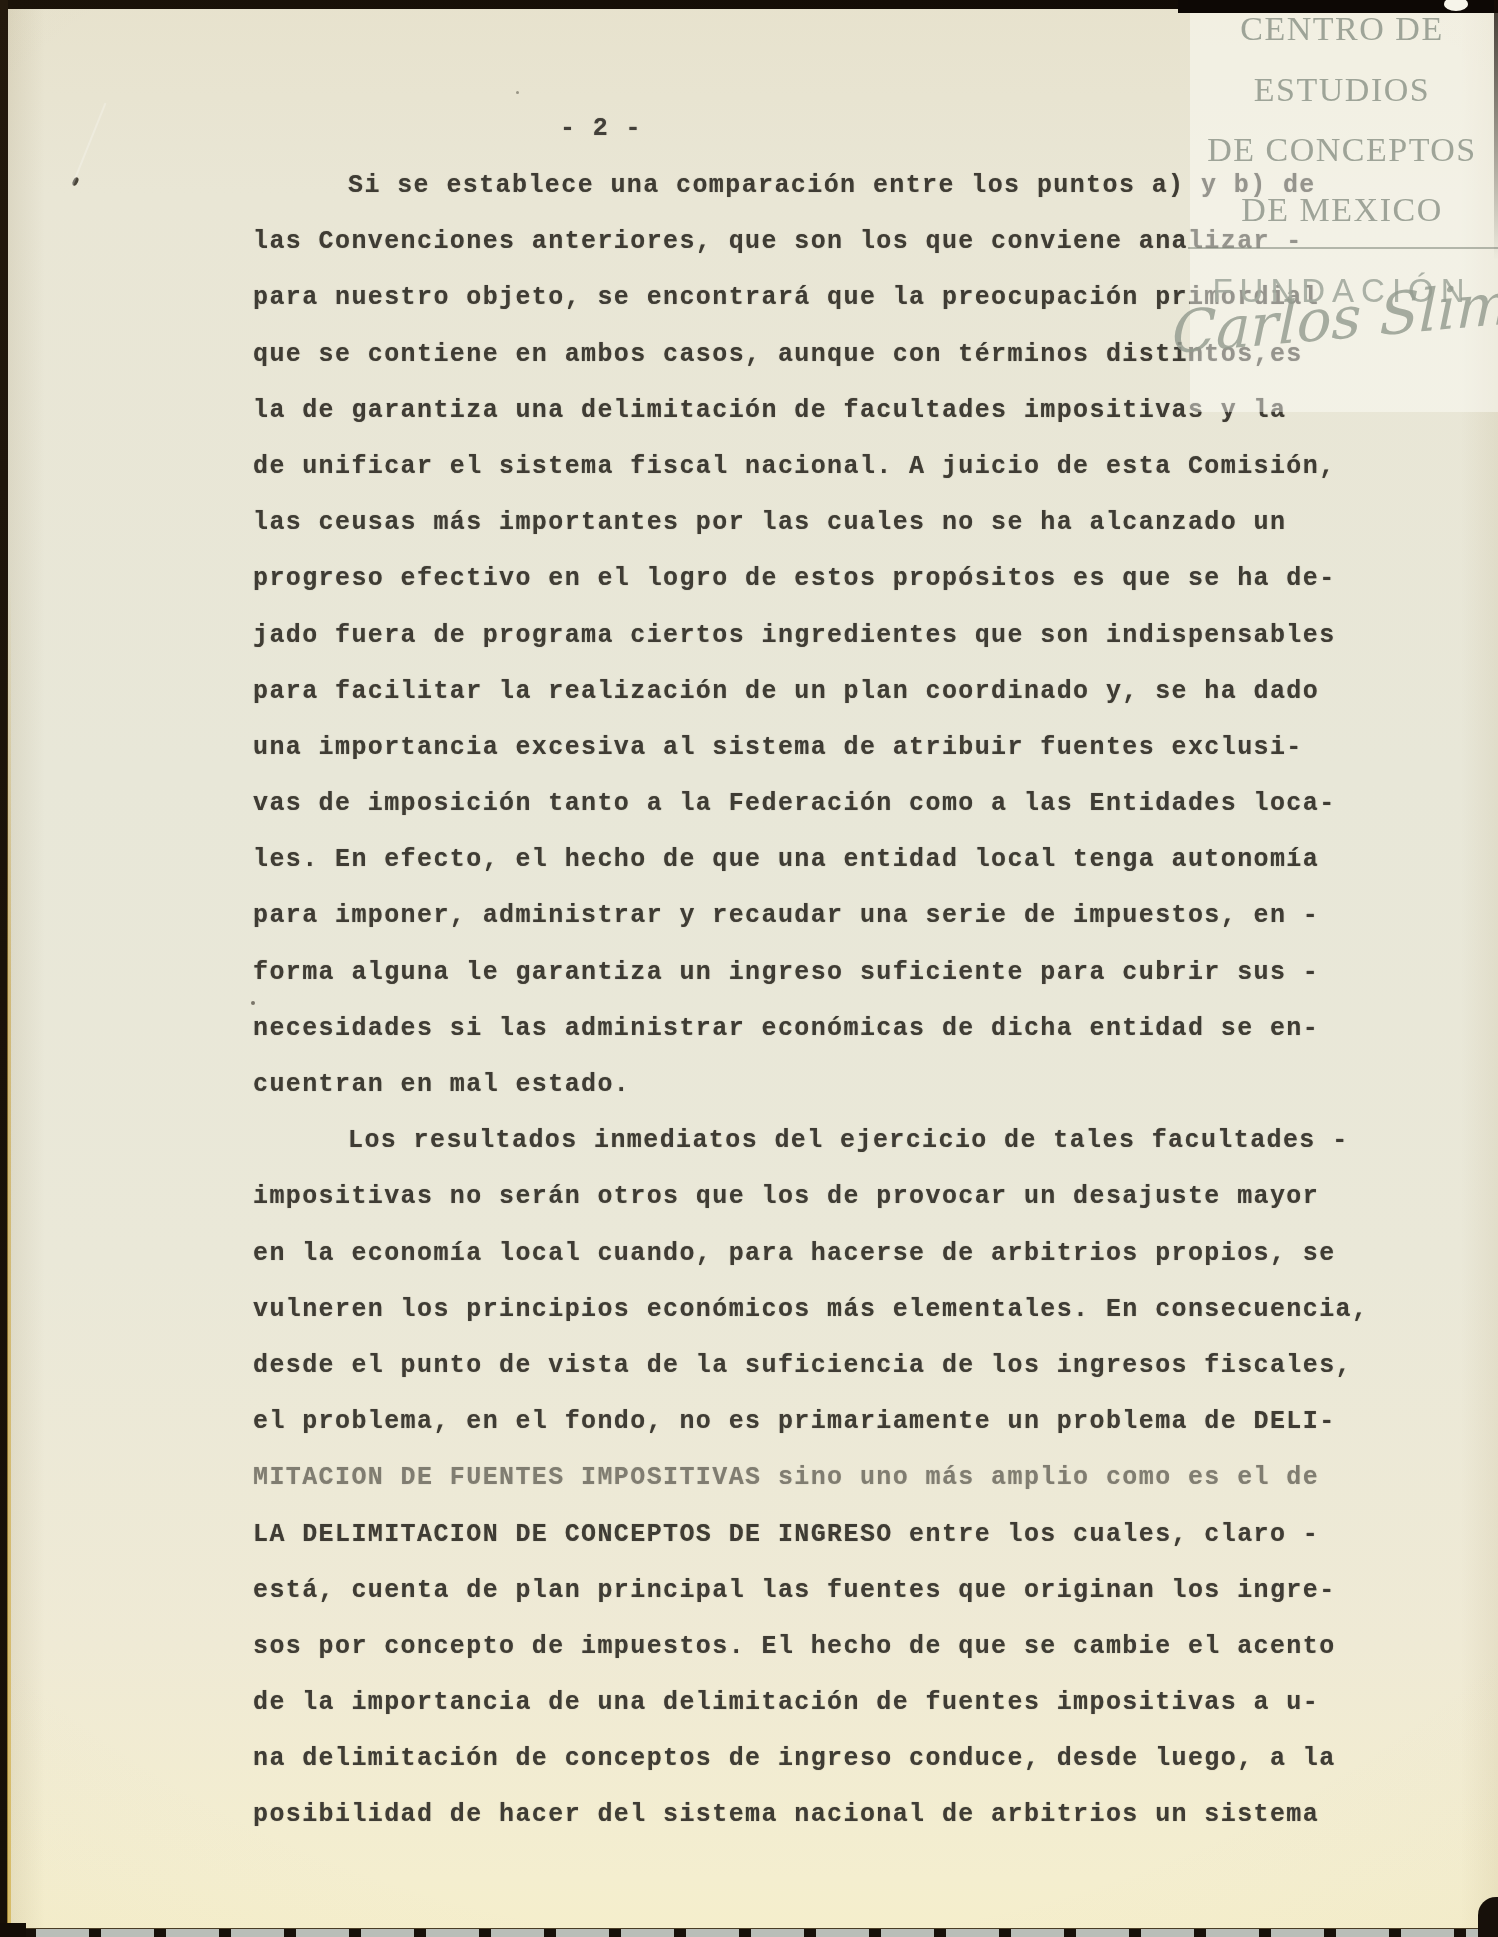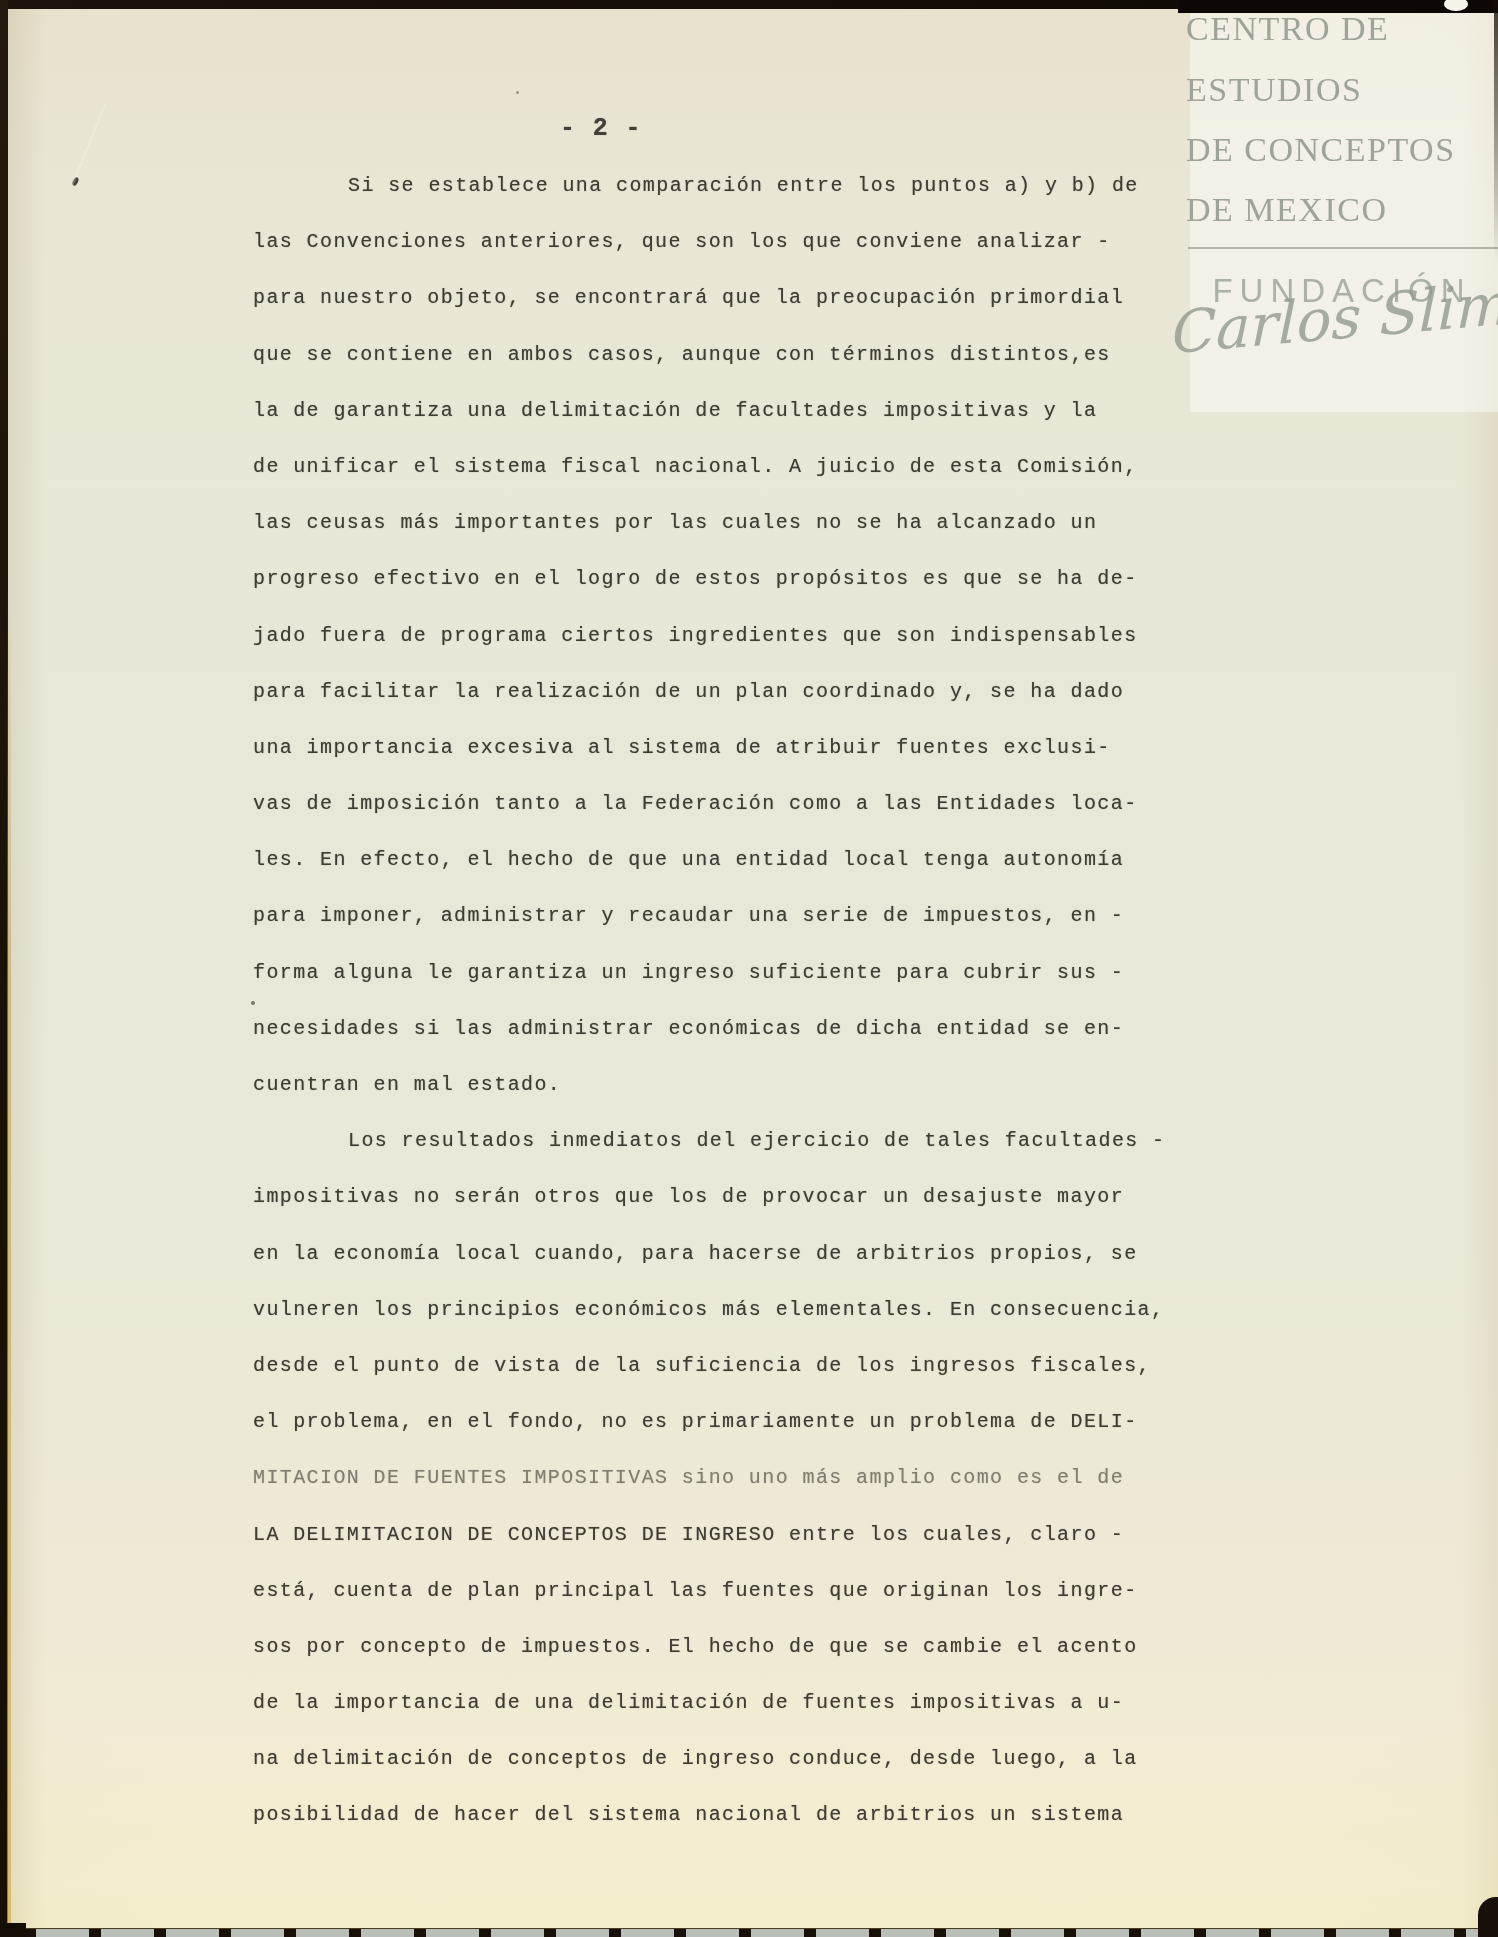--- a/index.html
+++ b/index.html
@@ -19,33 +19,33 @@
 
   
   .page-number{
     position:absolute;left:560px;top:114px;z-index:2;
     font-size:25px;font-weight:600;letter-spacing:1.4px;color:#43403a;
     text-shadow:0 0 1px rgba(60,55,45,.55);white-space:nowrap;
   }
   .text-block{position:absolute;left:253px;top:158px;width:1200px;z-index:2;}
   .line{
     height:56.2px;line-height:56.2px;white-space:nowrap;
-    font-size:20px;font-weight:400;letter-spacing:1.4px;color:#3f3c34;
+    font-size:25px;font-weight:700;letter-spacing:1.4px;color:#3f3c34;
     text-shadow:0 0 1px rgba(60,55,45,.5);
   }
   .line.indent{padding-left:95px;}
   .line.faded{opacity:.62;}
 
   
   .wm-overlay{
     position:absolute;left:1190px;top:10px;width:308px;height:402px;z-index:3;
     background:rgba(255,255,251,.45);
   }
   .wm-line{
-    position:absolute;left:1186px;width:312px;z-index:4;text-align:left;
+    position:absolute;left:1186px;width:312px;z-index:4;text-align:center;
     font-family:"Liberation Serif","DejaVu Serif",serif;
     font-size:34px;line-height:1;letter-spacing:1.5px;
     color:rgba(143,150,139,.85);white-space:nowrap;
   }
   .wm-line:nth-child(1){top:12px;}
   .wm-line:nth-child(2){top:73px;}
   .wm-line:nth-child(3){top:133px;}
   .wm-line:nth-child(4){top:193px;}
   .wm-divider{
     position:absolute;left:1188px;top:247px;width:310px;height:2px;z-index:4;

